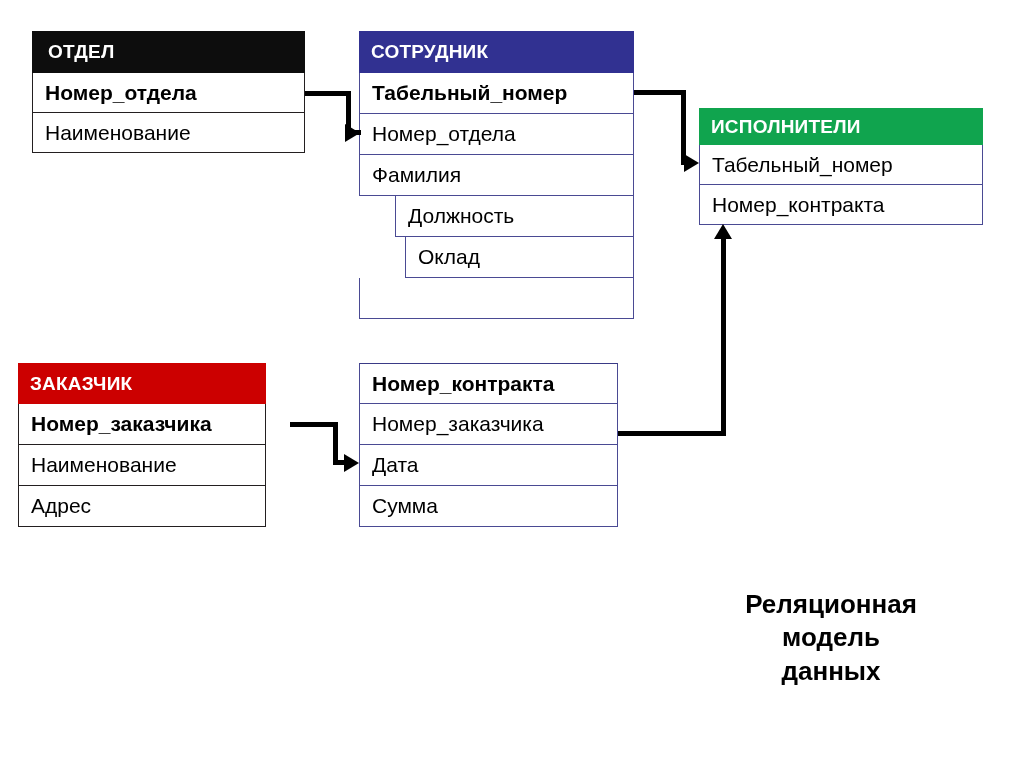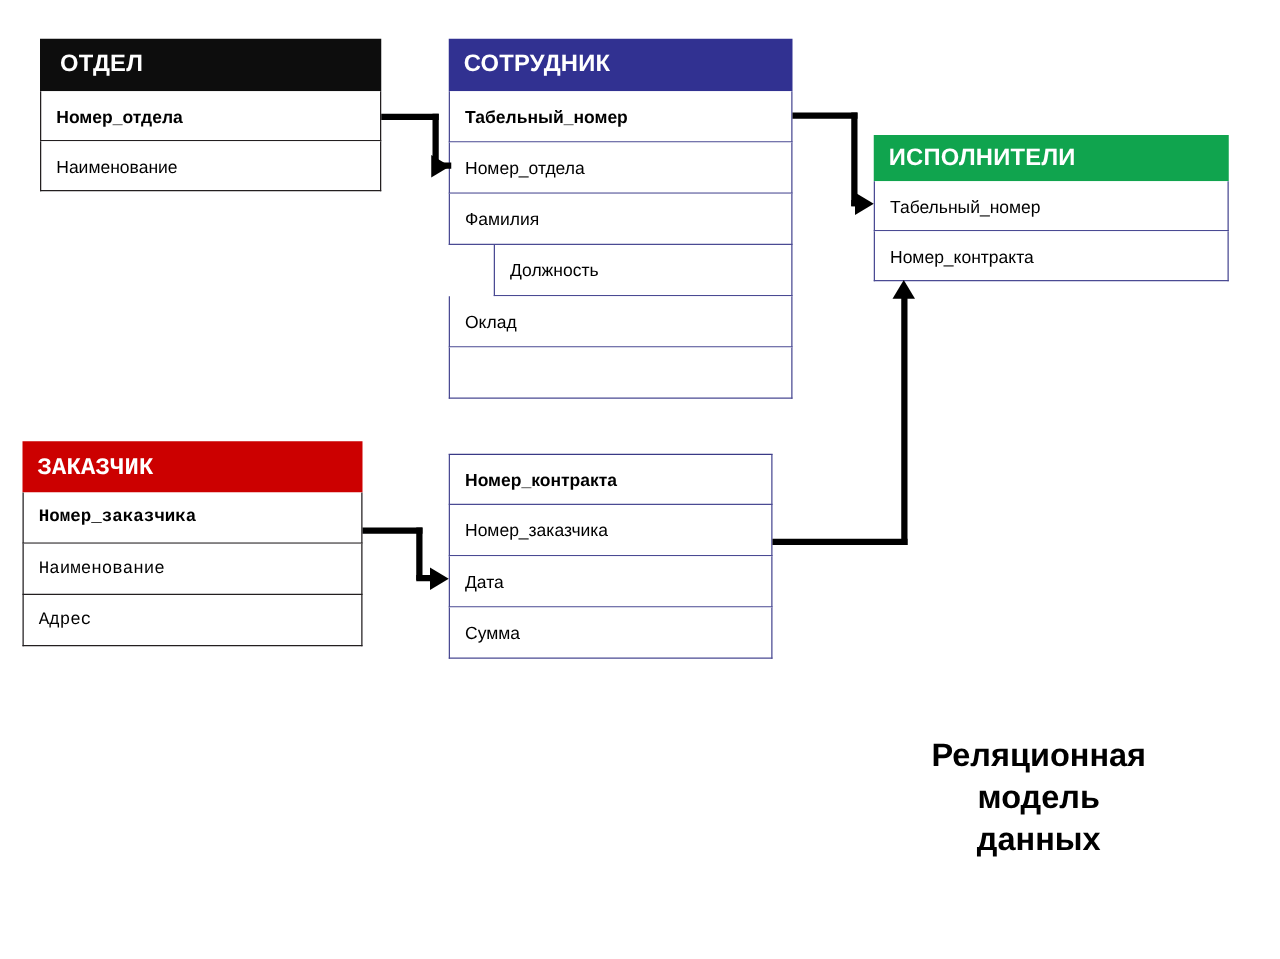--- a/index.html
+++ b/index.html
@@ -33,21 +33,21 @@
     display: flex;
     align-items: center;
     padding: 0 12px;
   }
   .entity-row {
     box-sizing: border-box;
     background: #ffffff;
     display: flex;
     align-items: center;
     padding: 0 12px;
-    font-size: 14px;
+    font-size: 21px;
     color: #000000;
     white-space: nowrap;
   }
   .entity-row.pk {
     font-weight: bold;
   }
   .entity-row.empty {
     color: transparent;
   }
 
@@ -102,29 +102,29 @@
         <div class="entity-header" style="background: rgb(13, 13, 13); height: 42px; padding-left: 16px;">ОТДЕЛ</div>
         <div class="entity-row pk" style="height: 40px;">Номер_отдела</div>
         <div class="entity-row" style="height: 40px;">Наименование</div>
       </div>
       <div class="entity brd-indigo" style="left: 359px; top: 31px; width: 275px;">
         <div class="entity-header" style="background: rgb(49, 49, 145); height: 42px;">СОТРУДНИК</div>
         <div class="entity-row pk" style="height: 41px;">Табельный_номер</div>
         <div class="entity-row" style="height: 41px;">Номер_отдела</div>
         <div class="entity-row" style="height: 41px;">Фамилия</div>
         <div class="entity-row" style="height: 41px; margin-left: 36px;">Должность</div>
-        <div class="entity-row" style="height: 41px;">Оклад</div>
+        <div class="entity-row" style="height: 41px; margin-left: 46px;">Оклад</div>
         <div class="entity-row empty" style="height: 41px;"></div>
       </div>
       <div class="entity brd-indigo" style="left: 699px; top: 108px; width: 284px; border-radius: 10px;">
         <div class="entity-header" style="background: rgb(16, 164, 78); height: 37px;">ИСПОЛНИТЕЛИ</div>
         <div class="entity-row" style="height: 40px;">Табельный_номер</div>
         <div class="entity-row" style="height: 40px;">Номер_контракта</div>
       </div>
-      <div class="entity brd-dark" style="left: 18px; top: 353px; width: 272px; font-family: Liberation Mono, monospace;">
+      <div class="entity brd-dark" style="left: 18px; top: 363px; width: 248px;">
         <div class="entity-header" style="background: rgb(204, 0, 0); height: 41px;">ЗАКАЗЧИК</div>
         <div class="entity-row pk" style="height: 41px;">Номер_заказчика</div>
         <div class="entity-row" style="height: 41px;">Наименование</div>
         <div class="entity-row" style="height: 41px;">Адрес</div>
       </div>
       <div class="entity brd-indigo" style="left: 359px; top: 363px; width: 259px;">
         <div class="entity-row pk" style="height: 41px;">Номер_контракта</div>
         <div class="entity-row" style="height: 41px;">Номер_заказчика</div>
         <div class="entity-row" style="height: 41px;">Дата</div>
         <div class="entity-row" style="height: 41px;">Сумма</div>

